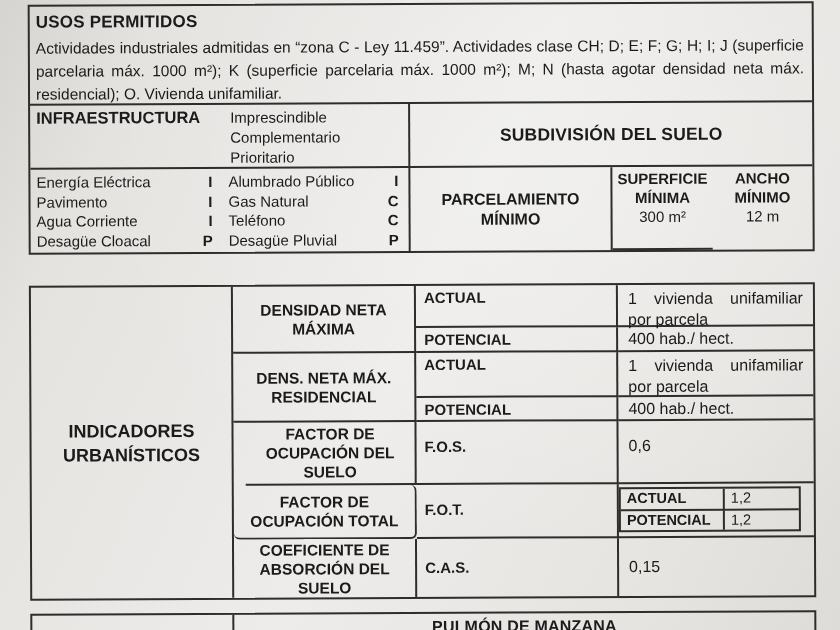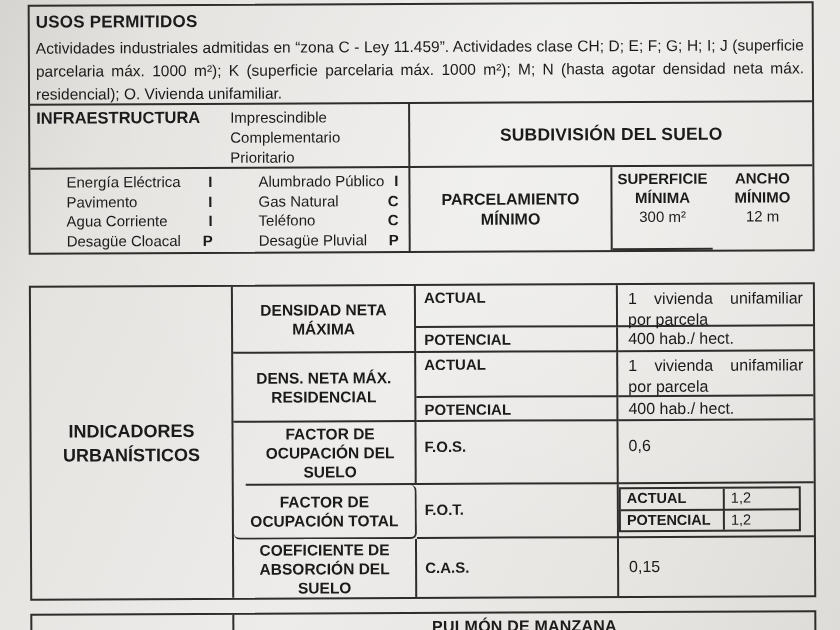--- a/index.html
+++ b/index.html
@@ -22,21 +22,21 @@
   .usos-cell{height:99px;box-sizing:border-box;padding:6px 8px 0 6px;}
   .usos-title{font-size:17px;font-weight:700;letter-spacing:.2px;}
   .usos-par{font-size:15.5px;line-height:23px;margin-top:4px;text-align:justify;}
   .infra-row{height:64px;display:grid;grid-template-columns:380px 1fr;box-sizing:border-box;}
   .infra-left{display:flex;box-sizing:border-box;padding:3px 0 0 6px;}
   .infra-title{font-size:16.5px;font-weight:700;width:194px;}
   .levels{font-size:15px;line-height:20px;}
   .subdiv-cell{display:flex;align-items:center;justify-content:center;font-size:17.5px;font-weight:700;letter-spacing:.2px;}
   .items-row{height:83px;display:grid;grid-template-columns:380px 202px 1fr;box-sizing:border-box;}
   .items-cell{display:grid;grid-template-columns:192px 1fr;box-sizing:border-box;padding-top:3px;}
-  .items-col{font-size:15px;line-height:19.5px;margin-left:30px;}
+  .items-col{font-size:15px;line-height:19.5px;}
   .item{display:flex;padding:0 10px 0 6px;}
   .item .lbl{flex:1;}
   .item .code{font-weight:700;}
   .parc-cell{display:flex;align-items:center;justify-content:center;font-size:16px;font-weight:700;line-height:20px;text-align:center;}
   .minmax{display:flex;flex-direction:row;box-sizing:border-box;}
   .minmax>div{flex:1;text-align:center;font-size:15px;line-height:19px;padding-top:2px;box-sizing:border-box;}
   .minmax .lbl{font-weight:700;}
 
   
   #t2{top:284px;height:315px;display:grid;grid-template-columns:202px 183px 202px 1fr;grid-template-rows:42px 25px 45px 24px 63px 54px auto;}

